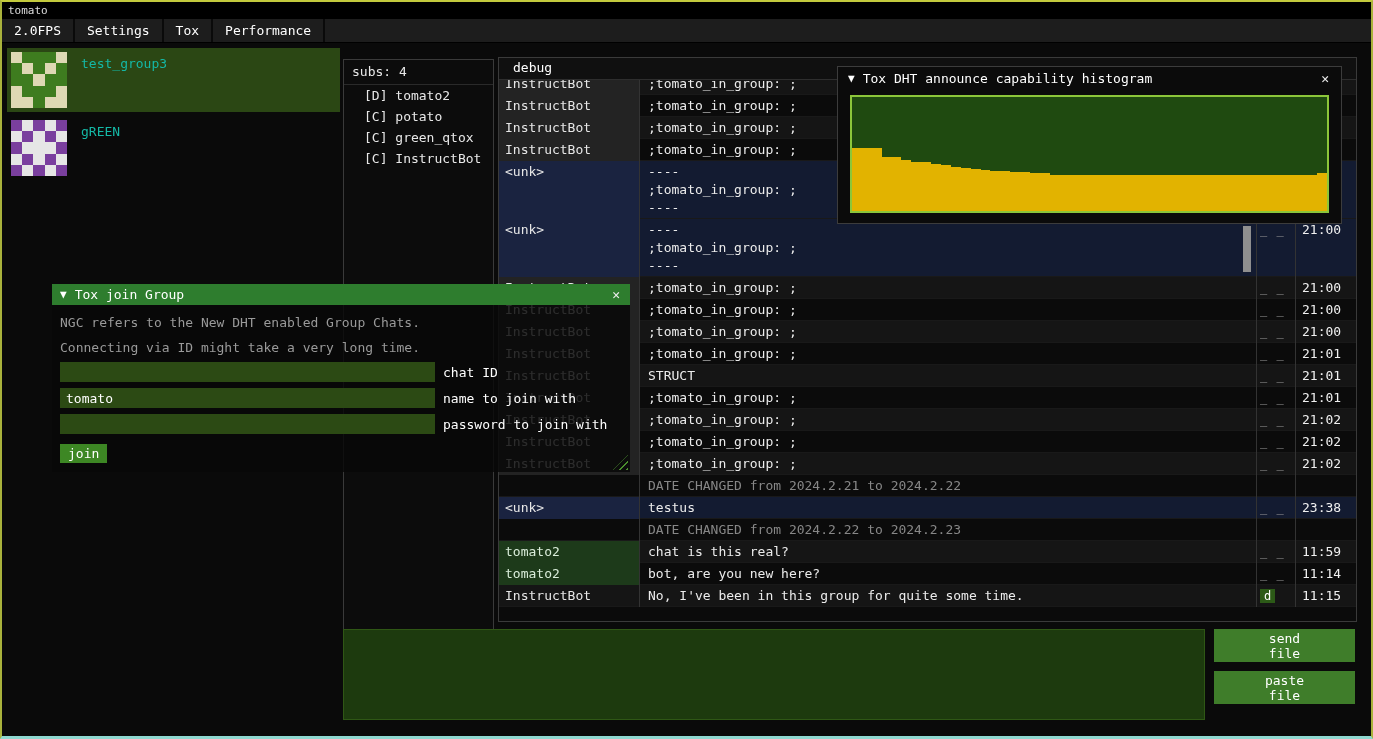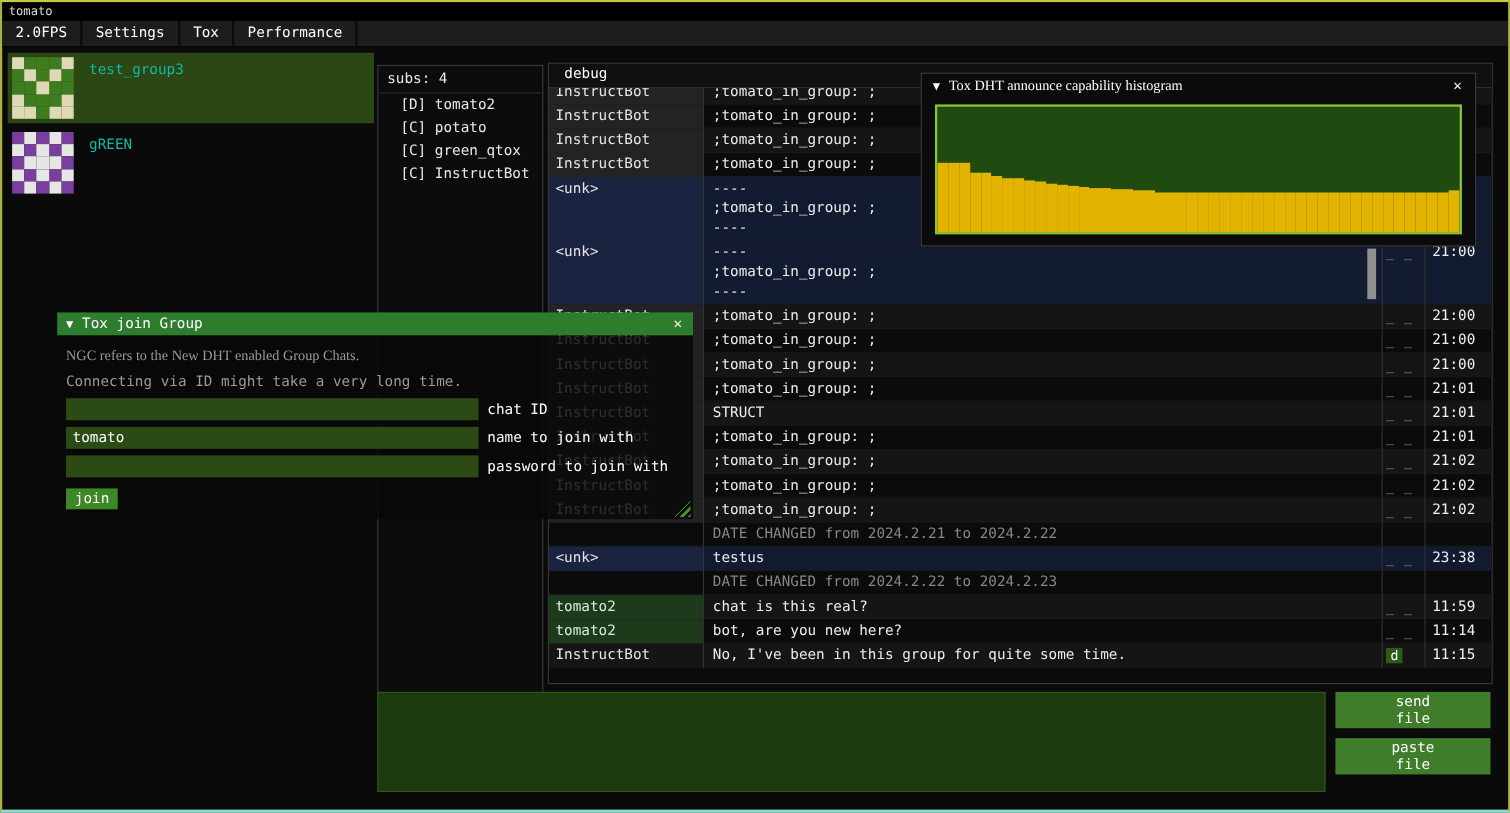--- a/index.html
+++ b/index.html
@@ -53,34 +53,34 @@
               border:none; font-family:"DejaVu Sans Mono",monospace; font-size:13px; line-height:15px;
               text-align:center; cursor:pointer; }
   .file-btn span { display:block; }
   #send-file-btn { top:627px; }
   #paste-file-btn { top:669px; }
 
   
   .hist-win { position:absolute; left:835px; top:64px; width:505px; height:158px; background:#0b0b0b;
               border:1px solid #3c3c3c; z-index:5; }
   .win-titlebar { display:flex; height:22px; padding:3px 10px; color:#fff; font-size:13px; align-items:center; }
-  .win-titlebar .title-text { flex:1; margin-left:8px; white-space:pre;font-family:Liberation Serif, serif; }
+  .win-titlebar .title-text { flex:1; margin-left:8px; white-space:pre; }
   .collapse-arrow { font-size:11px; }
   .close-x { color:#eee; cursor:pointer; padding:0 2px; }
   .plot { position:absolute; left:12px; right:12px; top:28px; bottom:10px; background:#1f4a10;
           border:2px solid #8cc63a; display:flex; align-items:flex-end; overflow:hidden; }
   .bar { flex:1; background:#e2b300; }
 
   
   .join-win { position:absolute; left:50px; top:282px; width:578px; height:188px; z-index:6; }
   .join-title { height:21px; background:#2e7d2e; display:flex; padding:2px 8px; font-size:13px; color:#fff; align-items:center; }
   .join-title .title-text { flex:1; margin-left:8px; }
   .join-body { position:absolute; left:0; right:0; top:21px; bottom:0; background:rgba(8,8,8,0.84); }
   .info-line { margin:9px 8px 0; color:#9a9a9a; font-size:13px; line-height:16px; }
-  .info-line:first-child { margin-top:10px;font-family:Liberation Serif, serif; }
+  .info-line:first-child { margin-top:10px; }
   .jrow { display:flex; align-items:center; margin:6px 8px 0; height:20px; }
   .jfield { width:375px; height:20px; background:#2c4a14; border:none; color:#fff; padding:0 6px;
             font-family:"DejaVu Sans Mono",monospace; font-size:13px; outline:none; }
   .jlabel { margin-left:8px; color:#fff; font-size:13px;text-align:right; }
   .join-btn { margin:10px 8px 0; background:#3d8724; color:#fff; border:none; padding:2px 8px;
               font-family:"DejaVu Sans Mono",monospace; font-size:13px; cursor:pointer; }
   .grip { position:absolute; right:2px; bottom:2px; width:15px; height:15px;
           clip-path:polygon(100% 0,100% 100%,0 100%);
           background:repeating-linear-gradient(-45deg,#4a8f2d 0 2px,rgba(0,0,0,0) 2px 5px); }
 </style>

